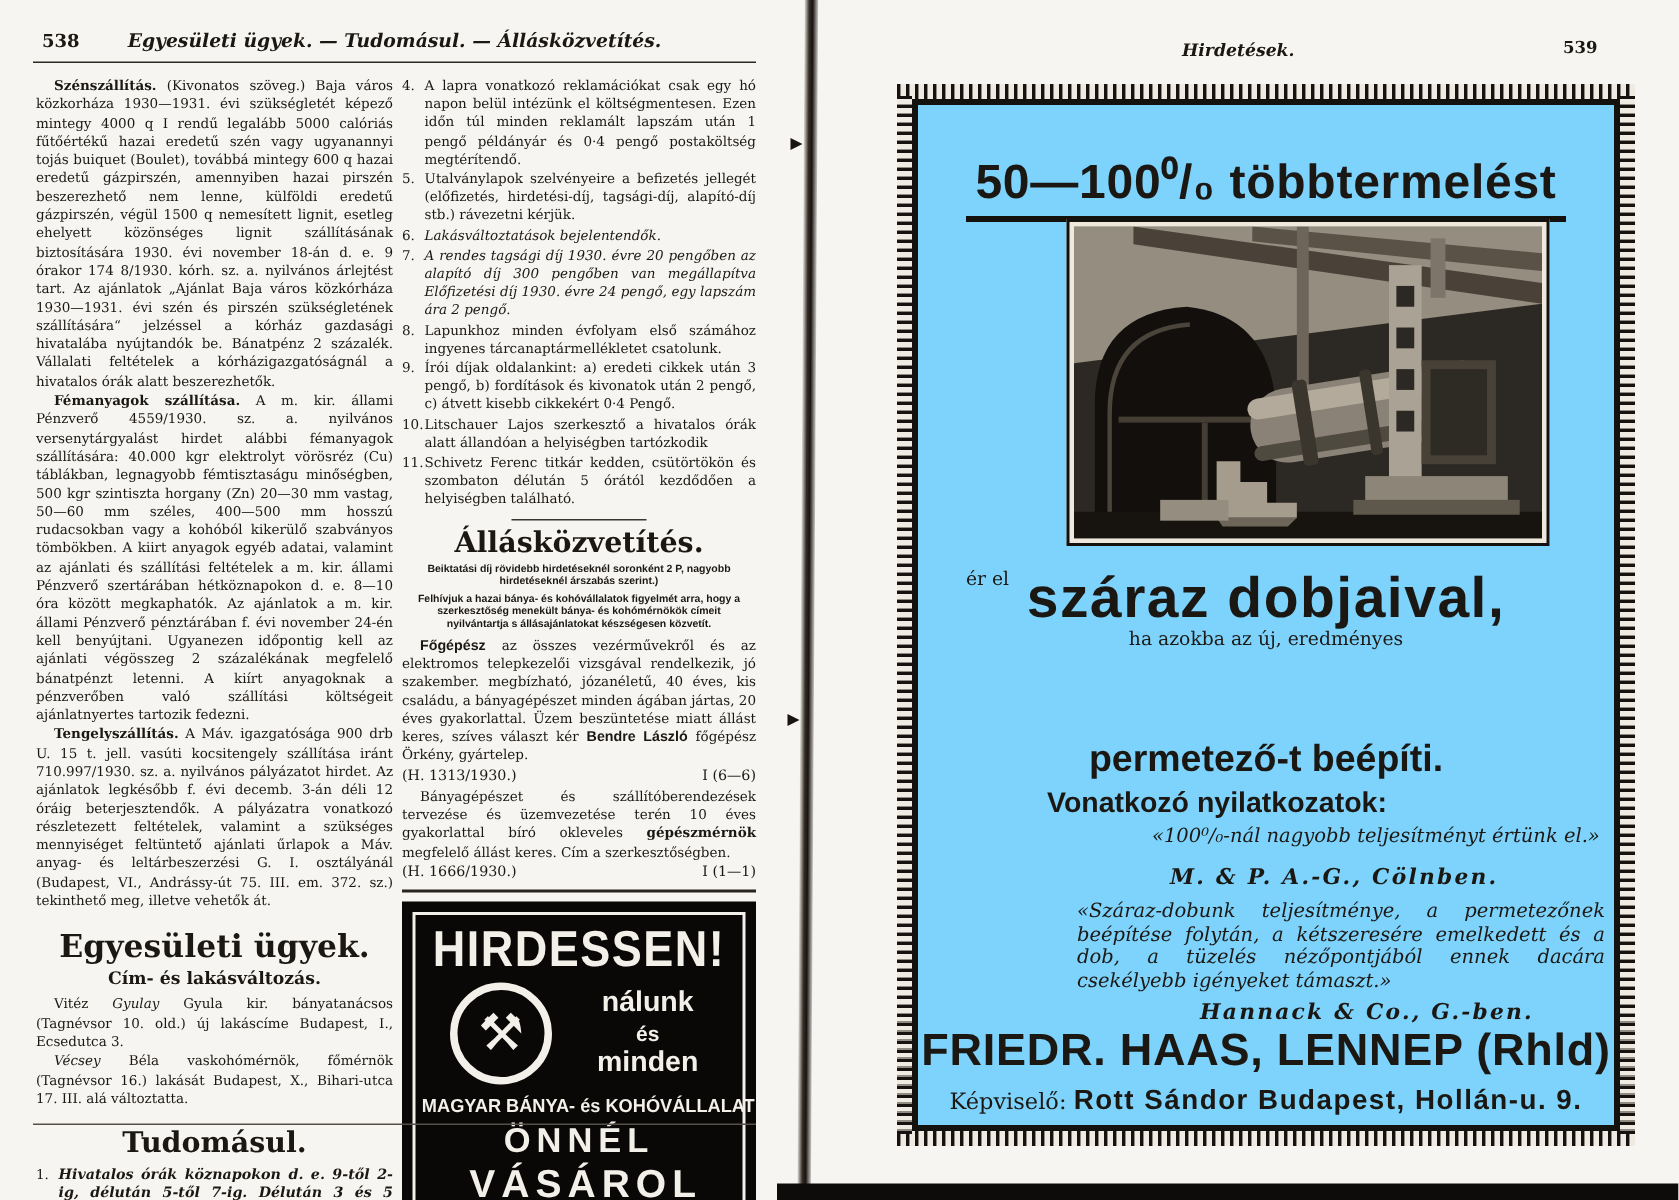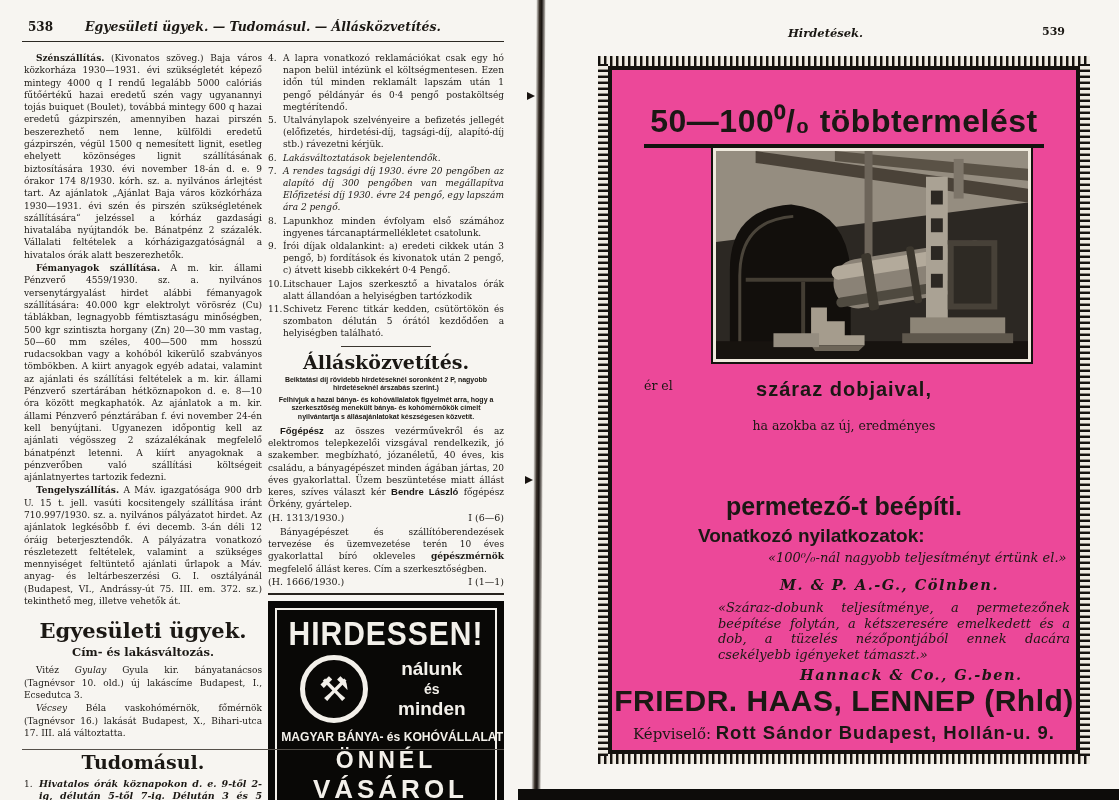--- a/index.html
+++ b/index.html
@@ -70,31 +70,31 @@
   
   .rp-title{position:absolute;left:788px;top:26px;font-style:italic;font-weight:bold;font-size:11.5px;}
   .rp-num{position:absolute;left:1042px;top:25px;font-weight:bold;font-size:11px;}
   .ad{position:absolute;left:598px;top:56px;width:492px;height:708px;}
   .rib{position:absolute;background:repeating-linear-gradient(90deg,#15120f 0 2px,#8f8a82 2px 3px,#efebe3 3px 6px);}
   .rib-t{top:0;left:0;right:0;height:10px;}
   .rib-b{bottom:0;left:0;right:0;height:10px;}
   .rib-l,.rib-r{background:repeating-linear-gradient(0deg,#15120f 0 2px,#8f8a82 2px 3px,#efebe3 3px 6px);}
   .rib-l{left:0;top:8px;bottom:8px;width:10px;}
   .rib-r{right:0;top:8px;bottom:8px;width:10px;}
-  .ad-inner{position:absolute;inset:10px;border:4px solid #14120f;background:#ec4899;}
+  .ad-inner{position:absolute;inset:10px;border:4px solid #14120f;background:#7dd3fc;}
   .headline{position:absolute;top:28px;left:0;right:0;text-align:center;}
   .headline .hl{display:inline-block;border-bottom:4px solid #14120f;
     font-family:"Liberation Sans",sans-serif;font-weight:bold;font-size:32px;
     letter-spacing:.5px;padding:0 6px 3px;}
   .photo-frame{position:absolute;left:99px;top:76px;width:322px;height:218px;
     border:2px solid #14120f;background:#efe9dd;padding:3px;box-sizing:border-box;}
   .photo-frame svg{display:block;width:100%;height:100%;}
   .er-el{position:absolute;left:32px;top:308px;font-size:12.5px;}
   .adl1{position:absolute;top:308px;left:0;right:0;text-align:center;
-    font-family:"Liberation Sans",sans-serif;font-weight:bold;font-size:20px;letter-spacing:1px;}
+    font-family:"Liberation Sans",sans-serif;font-weight:bold;font-size:38px;letter-spacing:1px;}
   .adl2{position:absolute;top:348px;left:0;right:0;text-align:center;font-size:12.5px;}
   .brand{position:absolute;top:360px;left:0;right:0;text-align:center;
     font-family:"Liberation Sans",sans-serif;font-weight:bold;font-size:47px;
     letter-spacing:13px;text-indent:10px;white-space:nowrap;}
   .adl3{position:absolute;top:422px;left:0;right:0;text-align:center;
     font-family:"Liberation Sans",sans-serif;font-weight:bold;font-size:25px;}
   .vtitle{position:absolute;top:455px;left:86px;
     font-family:"Liberation Sans",sans-serif;font-weight:bold;font-size:19px;}
   .q{font-style:italic;font-size:13px;line-height:15.5px;text-align:justify;}
   .q1{position:absolute;top:480px;left:122px;width:336px;text-indent:34px;}

